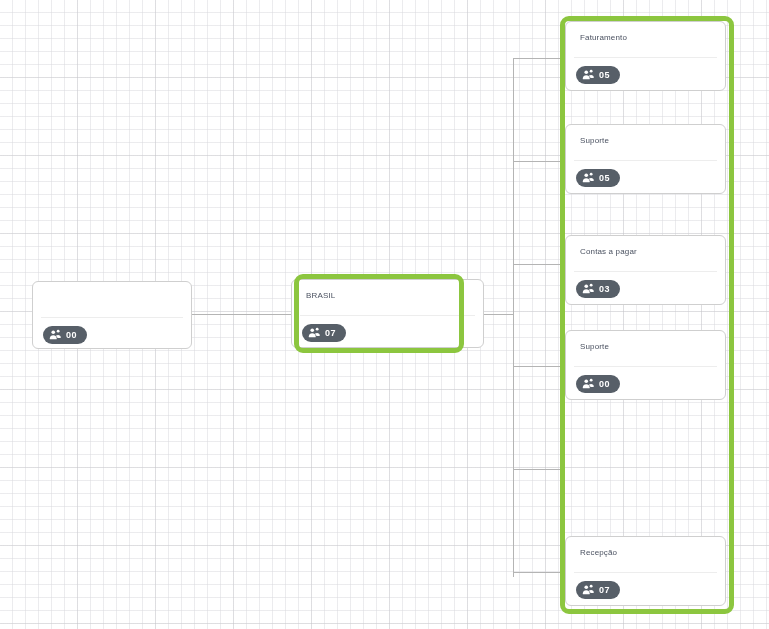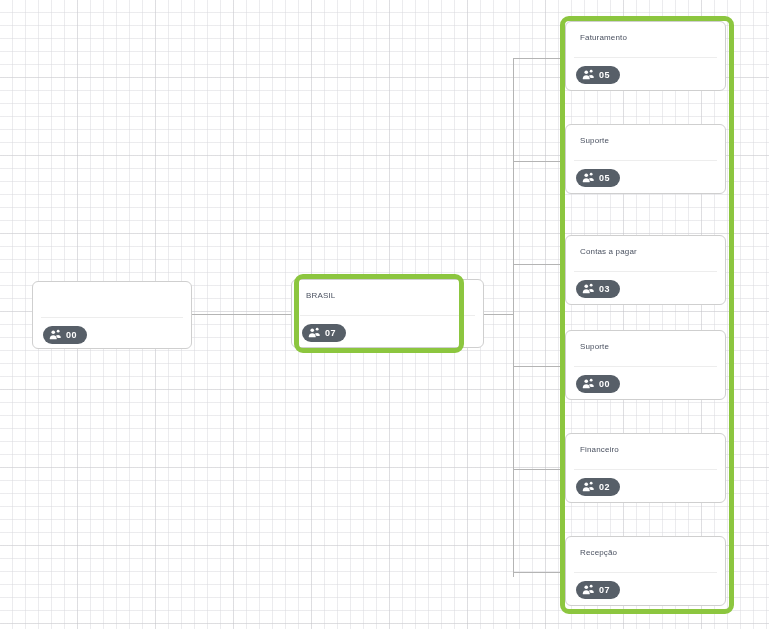--- a/index.html
+++ b/index.html
@@ -221,33 +221,20 @@
       <svg class="badge-icon" viewBox="0 0 24 24" fill="none">
         <circle cx="9" cy="7.2" r="3.1" fill="#ffffff"></circle>
         <path d="M3.2 17.6c0-3.1 2.6-5.2 5.8-5.2s5.8 2.1 5.8 5.2v1.6H3.2z" fill="#ffffff"></path>
         <circle cx="17.4" cy="5.4" r="2.4" fill="#ffffff"></circle>
         <path d="M13.6 13.2c1-.7 2.3-1.1 3.8-1.1 2.6 0 4.4 1.6 4.4 3.9v1.3h-5.3" fill="#ffffff"></path>
       </svg>
       <span class="badge-count">00</span>
     </div>
   </div>
 
-  <div class="card dept-card" style="top:433px;">
-    <div class="card-title">Financeiro</div>
-    <div class="card-divider"></div>
-    <div class="badge">
-      <svg class="badge-icon" viewBox="0 0 24 24" fill="none">
-        <circle cx="9" cy="7.2" r="3.1" fill="#ffffff"></circle>
-        <path d="M3.2 17.6c0-3.1 2.6-5.2 5.8-5.2s5.8 2.1 5.8 5.2v1.6H3.2z" fill="#ffffff"></path>
-        <circle cx="17.4" cy="5.4" r="2.4" fill="#ffffff"></circle>
-        <path d="M13.6 13.2c1-.7 2.3-1.1 3.8-1.1 2.6 0 4.4 1.6 4.4 3.9v1.3h-5.3" fill="#ffffff"></path>
-      </svg>
-      <span class="badge-count">02</span>
-    </div>
-  </div>
 
   <div class="card dept-card" style="top:536px;">
     <div class="card-title">Recepção</div>
     <div class="card-divider"></div>
     <div class="badge">
       <svg class="badge-icon" viewBox="0 0 24 24" fill="none">
         <circle cx="9" cy="7.2" r="3.1" fill="#ffffff"></circle>
         <path d="M3.2 17.6c0-3.1 2.6-5.2 5.8-5.2s5.8 2.1 5.8 5.2v1.6H3.2z" fill="#ffffff"></path>
         <circle cx="17.4" cy="5.4" r="2.4" fill="#ffffff"></circle>
         <path d="M13.6 13.2c1-.7 2.3-1.1 3.8-1.1 2.6 0 4.4 1.6 4.4 3.9v1.3h-5.3" fill="#ffffff"></path>

